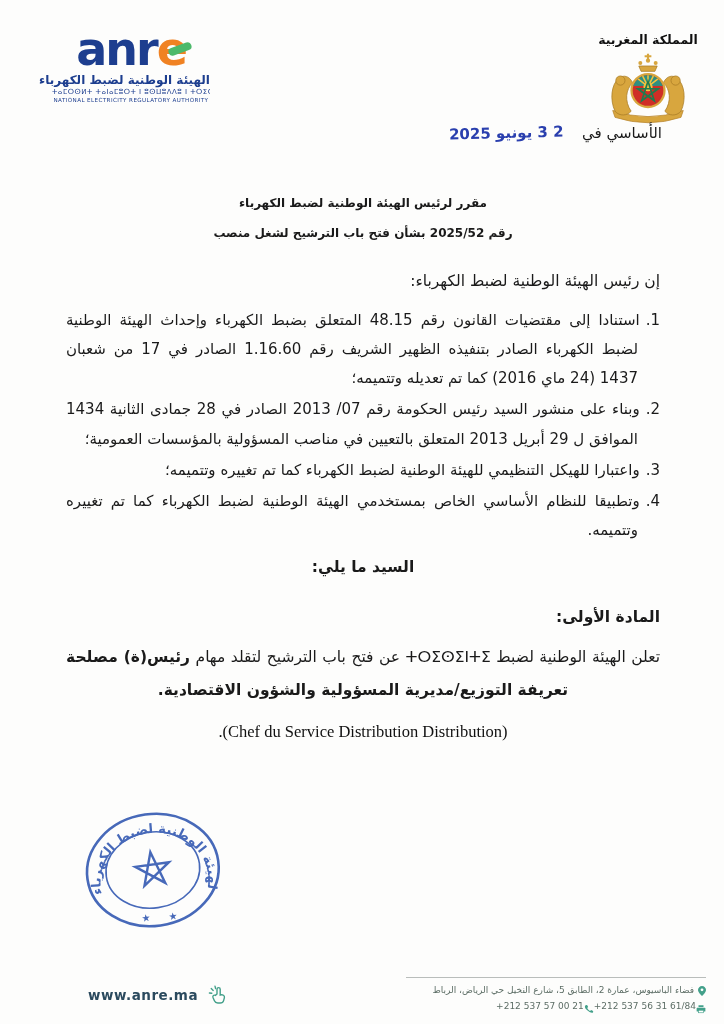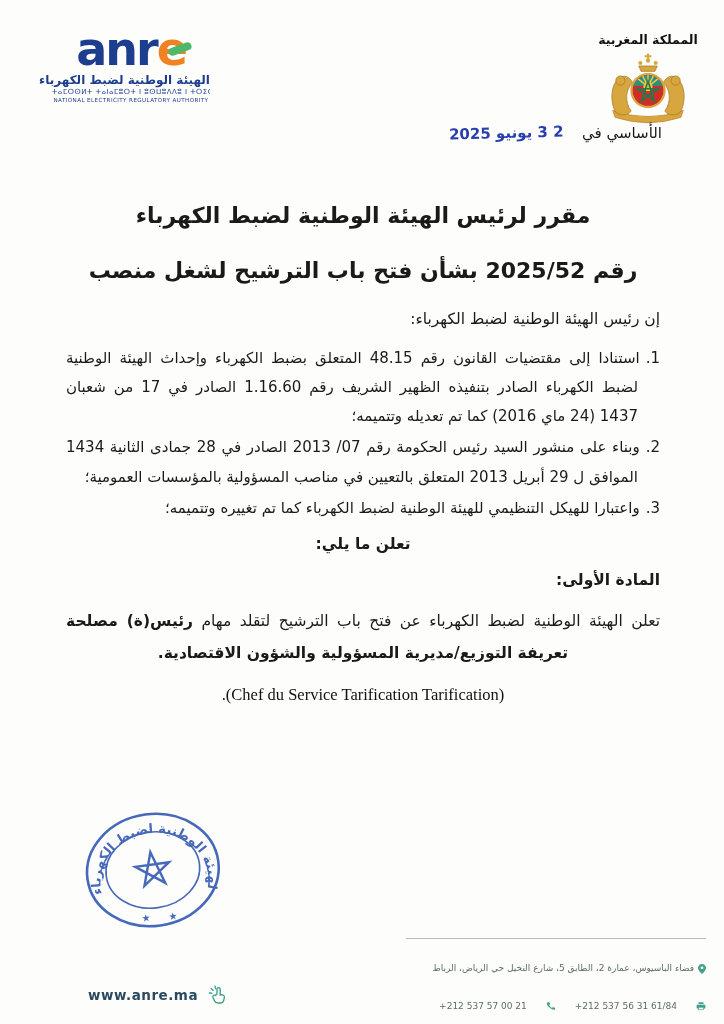--- a/index.html
+++ b/index.html
@@ -22,42 +22,42 @@
   .emblem{margin-top:3px;}
 
   
   .dateline{position:absolute;top:124px;right:62px;direction:rtl;font-size:15px;white-space:nowrap;}
   .dateline .lbl{letter-spacing:1px;}
   .date-stamp{color:#2a3fae;font-weight:bold;font-size:15px;letter-spacing:1.5px;
         display:inline-block;margin-right:14px;transform:rotate(-1.5deg);}
 
   
   .main{position:absolute;top:188px;left:66px;right:64px;}
-  .doc-title{direction:rtl;text-align:center;font-weight:bold;font-size:22px;line-height:2.5;}
-  .intro{direction:rtl;text-align:right;font-size:15.5px;margin-top:12px;}
+  .doc-title{direction:rtl;text-align:center;font-weight:bold;font-size:12px;line-height:2.5;}
+  .intro{direction:rtl;text-align:right;font-size:15.5px;margin-top:24px;}
   .preamble{direction:rtl;margin-top:8px;font-size:15px;line-height:1.95;text-align:justify;}
   .pre-item{padding-right:22px;text-indent:-22px;margin-bottom:2px;}
   .pre-item .num{display:inline-block;margin-left:6px;text-indent:0;}
   .decision-lead{direction:rtl;text-align:center;font-weight:bold;font-size:15.5px;margin-top:12px;}
-  .article-heading{direction:rtl;text-align:right;font-weight:bold;font-size:15.5px;margin-top:18px;}
+  .article-heading{direction:rtl;text-align:right;font-weight:bold;font-size:15.5px;margin-top:32px;}
   .article-text{direction:rtl;text-align:justify;text-align-last:center;font-size:15.5px;line-height:2.1;margin-top:8px;}
   .article-text b{font-weight:bold;}
   .french{direction:ltr;text-align:center;font-family:"Liberation Serif",serif;font-size:16.5px;margin-top:12px;color:#111;}
 
   
   .stamp{position:absolute;left:78px;top:808px;width:150px;height:126px;transform:rotate(-8deg);opacity:.88;}
 
   
   .footer-left{position:absolute;left:88px;bottom:18px;display:flex;align-items:center;gap:9px;margin-top:12px;}
   .website{font-weight:bold;font-size:13.5px;letter-spacing:.5px;color:#2b4a5e;}
   .footer-right{position:absolute;right:18px;bottom:10px;width:300px;direction:rtl;text-align:right;
         color:#5c6d65;font-size:9px;line-height:1.7;}
   .footer-sep{border-top:1px solid #b9bdbb;margin-bottom:5px;}
-  .addr-row,.phone-row{display:flex;align-items:center;justify-content:flex-start;gap:4px;direction:rtl;margin-top:22px;}
-  .phone-row{direction:ltr;justify-content:flex-end;gap:19px;}
+  .addr-row,.phone-row{display:flex;align-items:center;justify-content:flex-start;gap:4px;direction:rtl;}
+  .phone-row{direction:ltr;justify-content:flex-end;gap:0;align-items:flex-end;}
   .ficon{flex:0 0 auto;display:inline-flex;}
 </style>
 </head>
 <body>
 
 <div class="page">
 
   <div class="logo">
     <div class="wordmark"><span>anr</span><span class="accent"><span>e</span><i></i></span>
     </div>
@@ -111,29 +111,30 @@
       <div>مقرر لرئيس الهيئة الوطنية لضبط الكهرباء</div>
       <div>رقم 2025/52 بشأن فتح باب الترشيح لشغل منصب</div>
     </div>
 
     <p class="intro">إن رئيس الهيئة الوطنية لضبط الكهرباء:</p>
 
     <div class="preamble">
       <div class="pre-item"><span class="num">1.</span><span>استنادا إلى مقتضيات القانون رقم 48.15 المتعلق بضبط الكهرباء وإحداث الهيئة الوطنية لضبط الكهرباء الصادر بتنفيذه الظهير الشريف رقم 1.16.60 الصادر في 17 من شعبان 1437 (24 ماي 2016) كما تم تعديله وتتميمه؛</span></div>
       <div class="pre-item"><span class="num">2.</span><span>وبناء على منشور السيد رئيس الحكومة رقم 07/ 2013 الصادر في 28 جمادى الثانية 1434 الموافق ل 29 أبريل 2013 المتعلق بالتعيين في مناصب المسؤولية بالمؤسسات العمومية؛</span></div>
       <div class="pre-item"><span class="num">3.</span><span>واعتبارا للهيكل التنظيمي للهيئة الوطنية لضبط الكهرباء كما تم تغييره وتتميمه؛</span></div>
+      <div class="pre-item"><span class="num">4.</span><span>وتطبيقا للنظام الأساسي الخاص بمستخدمي الهيئة الوطنية لضبط الكهرباء كما تم تغييره وتتميمه.</span></div>
     </div>
 
-    <p class="decision-lead">تعلن ما يلي:</p>
+    <p class="decision-lead">السيد ما يلي:</p>
 
     <p class="article-heading">المادة الأولى:</p>
 
-    <p class="article-text"><span>تعلن الهيئة الوطنية لضبط الكهرباء عن فتح باب الترشيح لتقلد مهام </span><b>رئيس(ة) مصلحة تعريفة التوزيع/مديرية المسؤولية والشؤون الاقتصادية.</b></p>
+    <p class="article-text"><span>تعلن الهيئة الوطنية لضبط ⵜⵔⵉⵙⵉⵏⵜⵉ عن فتح باب الترشيح لتقلد مهام </span><b>رئيس(ة) مصلحة تعريفة التوزيع/مديرية المسؤولية والشؤون الاقتصادية.</b></p>
 
-    <p class="french">.(Chef du Service Tarification Tarification)</p>
+    <p class="french">.(Chef du Service Distribution Distribution)</p>
   </div>
 
   <svg class="stamp" viewBox="0 0 150 126">
     <defs>
       <path id="stampArc" d="M 23,86 A 54,48 0 1 1 127,86" fill="none"></path>
     </defs>
     <ellipse cx="75" cy="62" rx="66" ry="56" fill="none" stroke="#2e55b0" stroke-width="2.6"></ellipse>
     <ellipse cx="75" cy="62" rx="47" ry="38" fill="none" stroke="#2e55b0" stroke-width="1.6"></ellipse>
     <text font-size="13" font-weight="bold" fill="#2e55b0" font-family="DejaVu Sans, sans-serif">
       <textPath href="#stampArc" startOffset="4%">الهيئة الوطنية لضبط الكهرباء</textPath>

